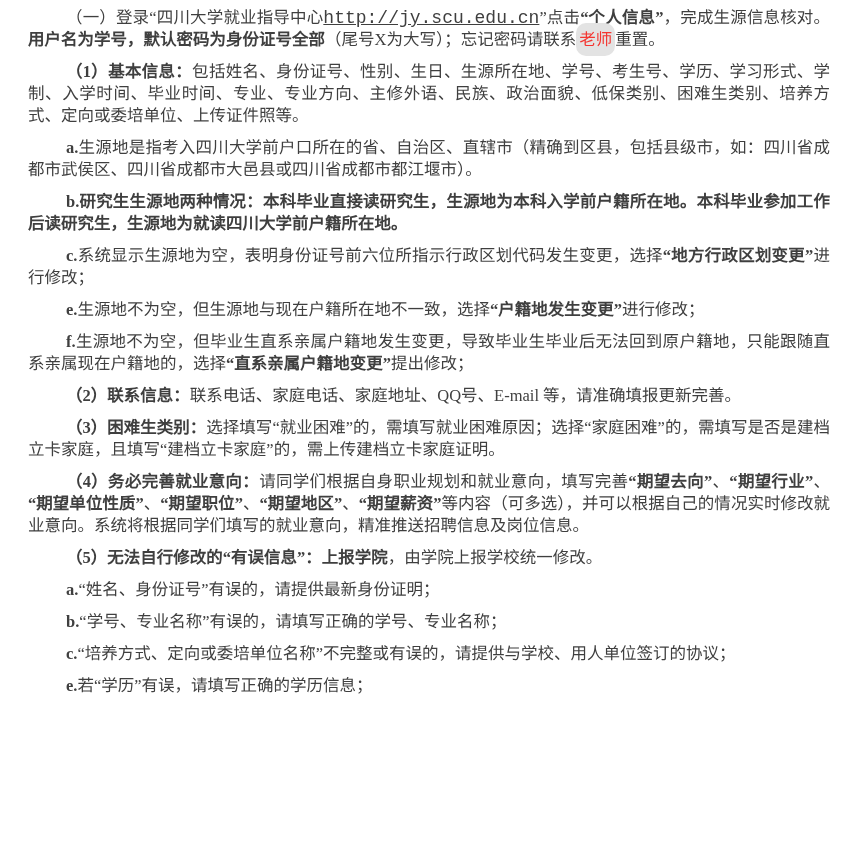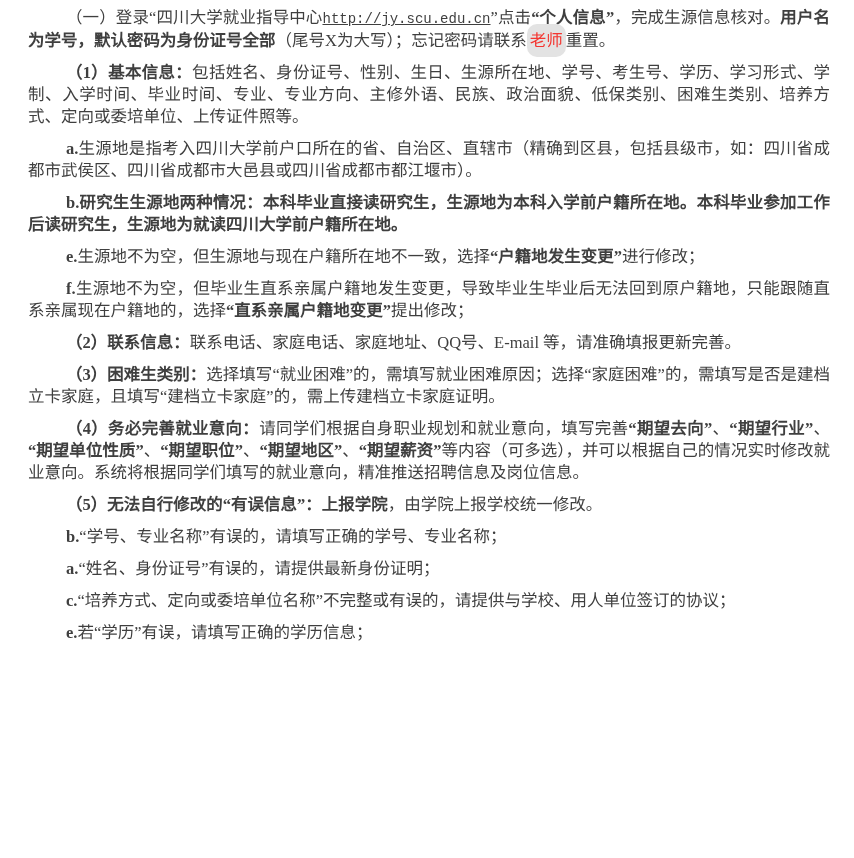--- a/index.html
+++ b/index.html
@@ -23,44 +23,45 @@
     line-height: 22px;
     text-indent: 38px;
     text-align: justify;
   }
   .b {
     font-weight: bold;
     margin-top: 23px;
   }
   a.link {
     font-family: "Liberation Mono", "DejaVu Sans Mono", monospace;
-    font-size: 14px;
+    font-size: 18px;
     color: inherit;
     text-decoration: underline;
     cursor: pointer;
   }
   .hl {
     color: #f43530;
     background: #e3e3e3;
     border-radius: 10px;
     padding: 7px 3px;
     cursor: pointer;
   }
 </style>
 </head>
 <body>
 
 <div class="doc">
     <p><span>（一）登录“四川大学就业指导中心</span><a class="link" href="#">http://jy.scu.edu.cn</a><span>”点击</span><strong class="b">“个人信息”</strong><span>，完成生源信息核对。</span><strong class="b">用户名为学号，默认密码为身份证号全部</strong><span>（尾号X为大写）；忘记密码请联系</span><span class="hl">老师</span><span>重置。</span></p>
     <p><strong class="b">（1）基本信息：</strong><span>包括姓名、身份证号、性别、生日、生源所在地、学号、考生号、学历、学习形式、学制、入学时间、毕业时间、专业、专业方向、主修外语、民族、政治面貌、低保类别、困难生类别、培养方式、定向或委培单位、上传证件照等。</span></p>
     <p><strong class="b">a.</strong><span>生源地是指考入四川大学前户口所在的省、自治区、直辖市（精确到区县，包括县级市，如：四川省成都市武侯区、四川省成都市大邑县或四川省成都市都江堰市）。</span></p>
     <p><strong class="b">b.研究生生源地两种情况：本科毕业直接读研究生，生源地为本科入学前户籍所在地。本科毕业参加工作后读研究生，生源地为就读四川大学前户籍所在地。</strong></p>
+    <p><strong class="b">c.</strong><span>系统显示生源地为空，表明身份证号前六位所指示行政区划代码发生变更，选择</span><strong class="b">“地方行政区划变更”</strong><span>进行修改；</span></p>
     <p><strong class="b">e.</strong><span>生源地不为空，但生源地与现在户籍所在地不一致，选择</span><strong class="b">“户籍地发生变更”</strong><span>进行修改；</span></p>
     <p><strong class="b">f.</strong><span>生源地不为空，但毕业生直系亲属户籍地发生变更，导致毕业生毕业后无法回到原户籍地，只能跟随直系亲属现在户籍地的，选择</span><strong class="b">“直系亲属户籍地变更”</strong><span>提出修改；</span></p>
     <p><strong class="b">（2）联系信息：</strong><span>联系电话、家庭电话、家庭地址、QQ号、E-mail 等，请准确填报更新完善。</span></p>
     <p><strong class="b">（3）困难生类别：</strong><span>选择填写“就业困难”的，需填写就业困难原因；选择“家庭困难”的，需填写是否是建档立卡家庭，且填写“建档立卡家庭”的，需上传建档立卡家庭证明。</span></p>
     <p><strong class="b">（4）务必完善就业意向：</strong><span>请同学们根据自身职业规划和就业意向，填写完善</span><strong class="b">“期望去向”</strong><span>、</span><strong class="b">“期望行业”</strong><span>、</span><strong class="b">“期望单位性质”</strong><span>、</span><strong class="b">“期望职位”</strong><span>、</span><strong class="b">“期望地区”</strong><span>、</span><strong class="b">“期望薪资”</strong><span>等内容（可多选），并可以根据自己的情况实时修改就业意向。系统将根据同学们填写的就业意向，精准推送招聘信息及岗位信息。</span></p>
     <p><strong class="b">（5）无法自行修改的“有误信息”：上报学院</strong><span>，由学院上报学校统一修改。</span></p>
+    <p><strong class="b">a.</strong><span>“姓名、身份证号”有误的，请提供最新身份证明；</span></p>
     <p><strong class="b">b.</strong><span>“学号、专业名称”有误的，请填写正确的学号、专业名称；</span></p>
-    <p><strong class="b">a.</strong><span>“姓名、身份证号”有误的，请提供最新身份证明；</span></p>
     <p><strong class="b">c.</strong><span>“培养方式、定向或委培单位名称”不完整或有误的，请提供与学校、用人单位签订的协议；</span></p>
     <p><strong class="b">e.</strong><span>若“学历”有误，请填写正确的学历信息；</span></p>
   </div>
 
 </body></html>

